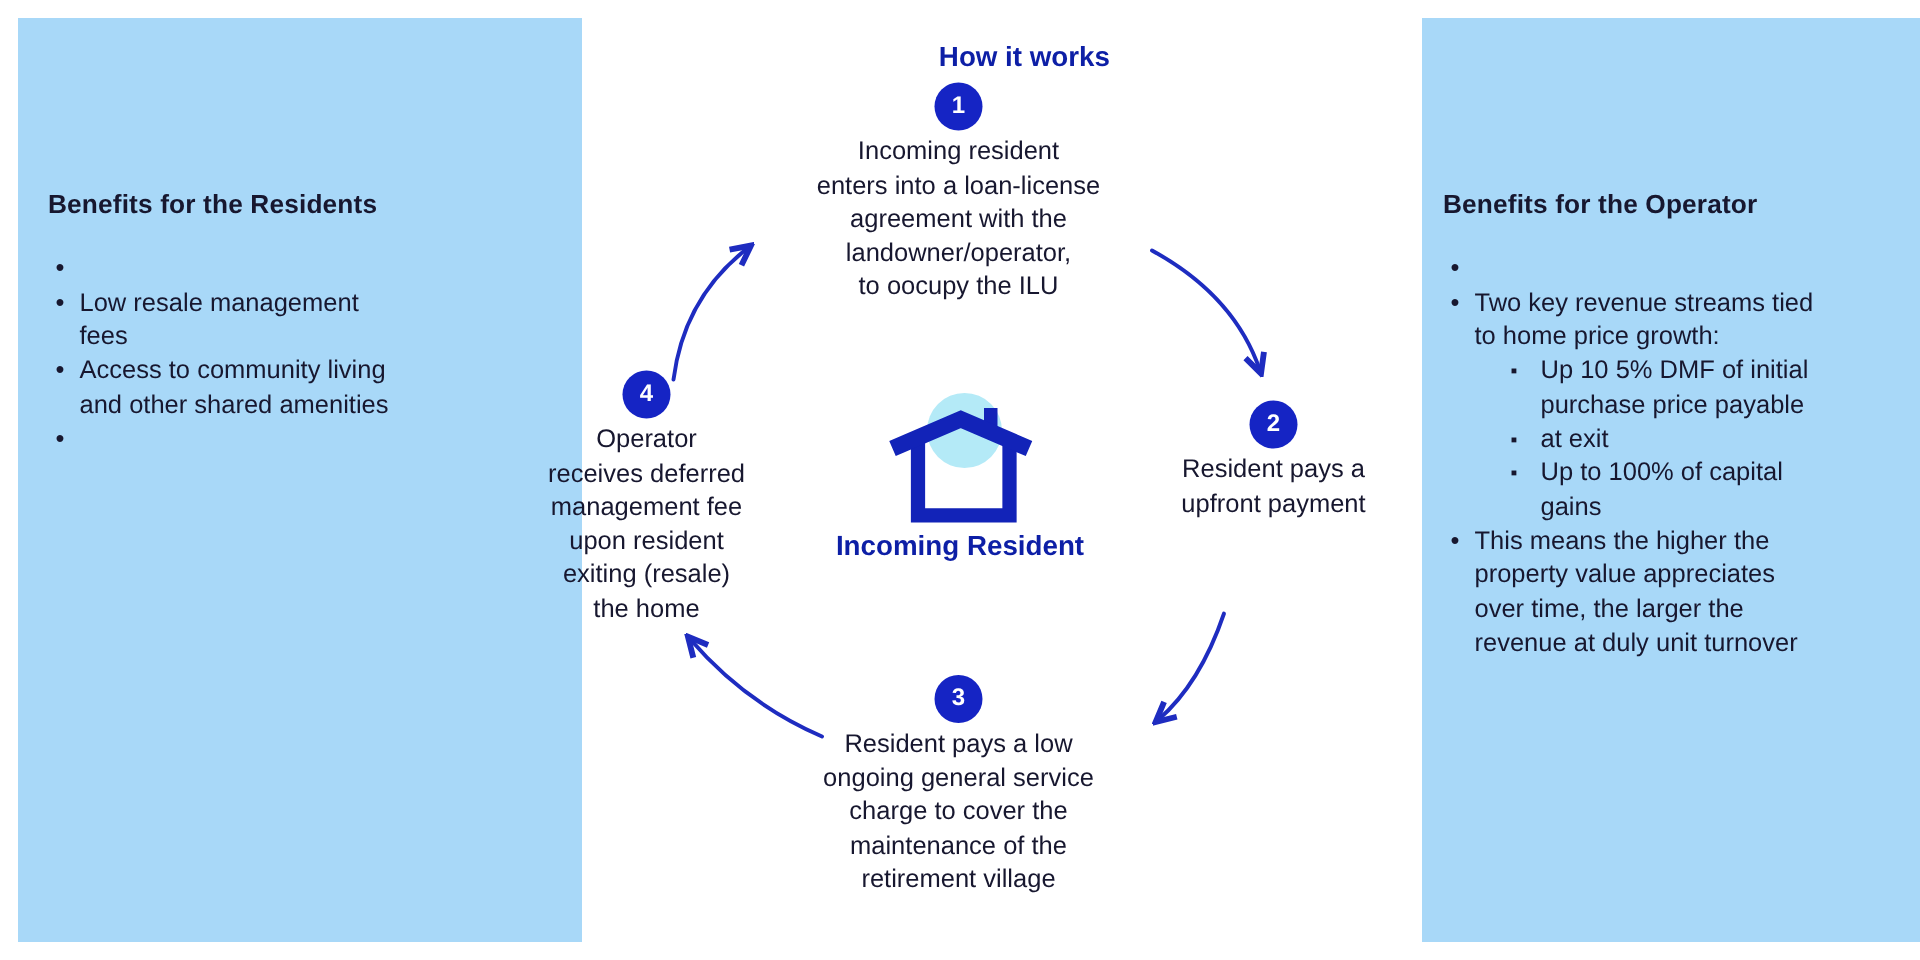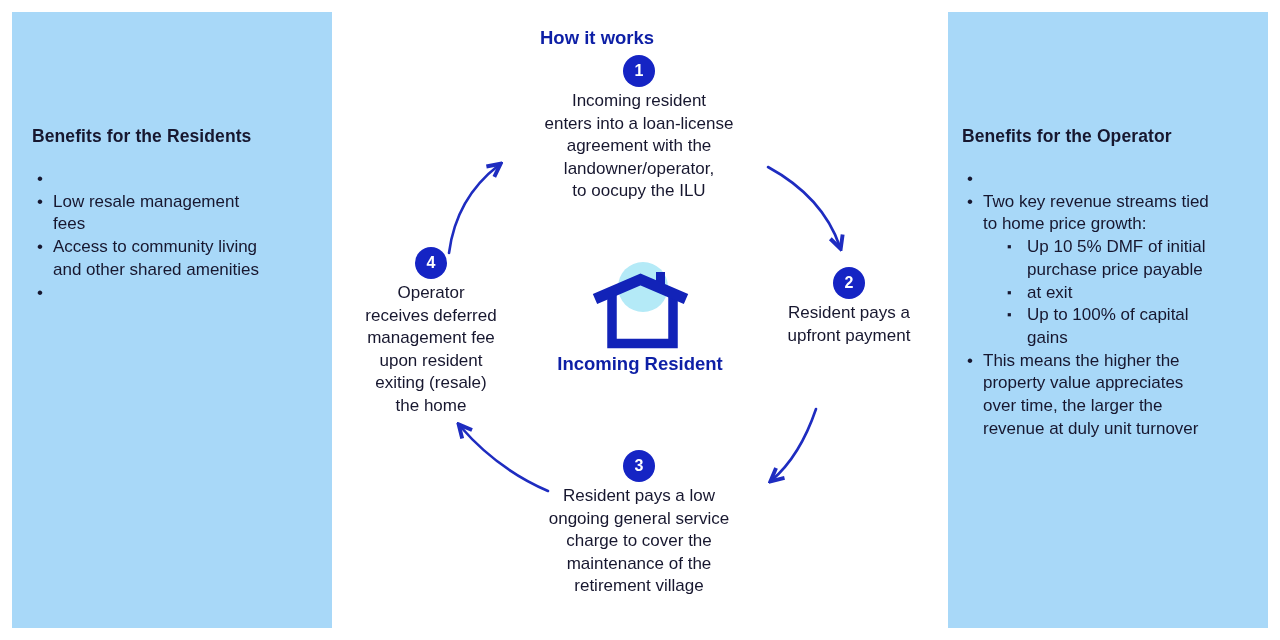--- a/index.html
+++ b/index.html
@@ -1,33 +1,33 @@
 <!DOCTYPE html>
 <html style="--page-bg: #ffffff; --panel-bg: #a8d8f8; --text: #17172f; --heading-blue: #0d1fa6; --circle-blue: #1524c4; --arrow-blue: #1e2cc0; --house-blue: #1223b8; --cyan: #b4eaf7; --num-text: #ffffff;"><head>
 <meta charset="utf-8">
 <style>
   * { margin:0; padding:0; box-sizing:border-box; }
   html,body { background:#fff; }
   body { font-family:"Liberation Sans", sans-serif; color:var(--text,#17172f); }
   .canvas { position:relative; width:1280px; height:640px; background:var(--page-bg,#fff); overflow:hidden; }
 
   
-  .panel { position:absolute; top:12px; width:320px; height:616px; background:var(--panel-bg,#a8d8f8); }
+  .panel { position:absolute; top:12px; width:376px; height:616px; background:var(--panel-bg,#a8d8f8); }
   .panel.left  { left:12px;  padding:114px 12px 0 20px; }
   .panel.right { left:948px; padding:114px 16px 0 14px; }
   .panel h2 { font-size:17.5px; font-weight:bold; letter-spacing:0.1px; color:var(--text,#17172f); }
   .bullets { margin-top:21px; }
   .bullet-row { display:flex; align-items:flex-start; font-size:17px; line-height:22.7px; }
   .bullet-row .bullet-glyph { flex:0 0 21px; padding-left:5px; }
   .bullet-row.sub { margin-left:40px; }
   .bullet-row.sub .bullet-glyph { flex:0 0 25px; font-size:13px; }
   .bullet-text { white-space:pre-line; }
 
   
-  .title { position:absolute; left:540px; top:27px; width:200px; text-align:left;
+  .title { position:absolute; left:540px; top:27px; width:200px; text-align:right;
            font-size:18.5px; font-weight:bold; color:var(--heading-blue,#0d1fa6); }
   .step { position:absolute; text-align:center; }
   .step .num { width:32px; height:32px; border-radius:50%; background:var(--circle-blue,#1524c4);
                color:var(--num-text,#fff); font-size:16px; font-weight:bold;
                display:flex; align-items:center; justify-content:center; margin:0 auto 3px auto; }
   .step .stext { font-size:17px; line-height:22.5px; white-space:pre-line; }
   .step1 { left:499px; top:55px;  width:280px; }
   .step2 { left:754px; top:267px; width:190px; }
   .step3 { left:519px; top:450px; width:240px; }
   .step4 { left:341px; top:247px; width:180px; }

